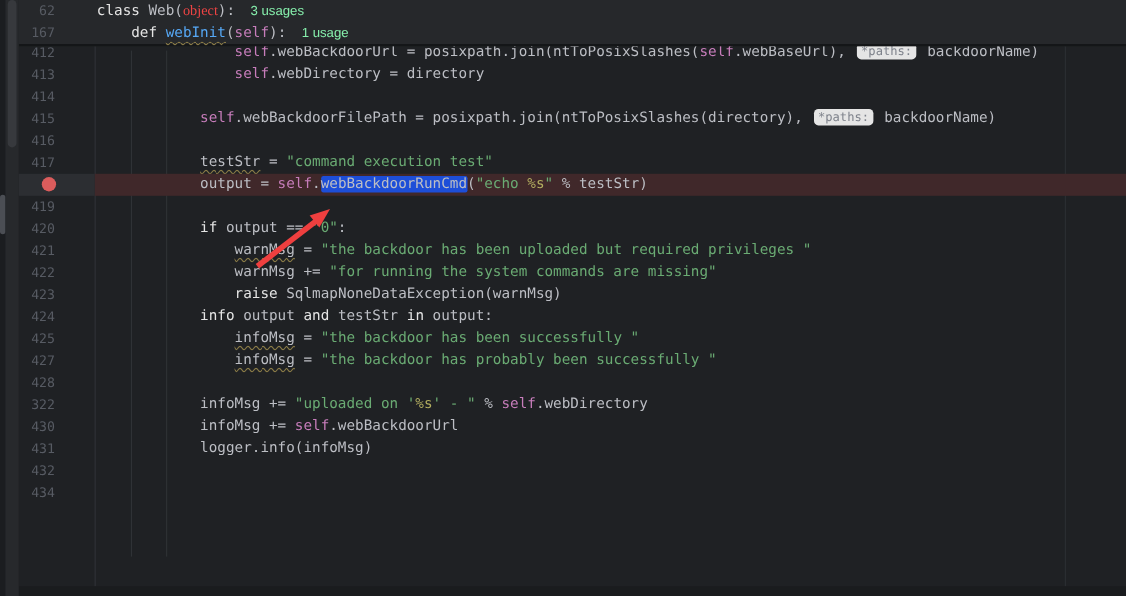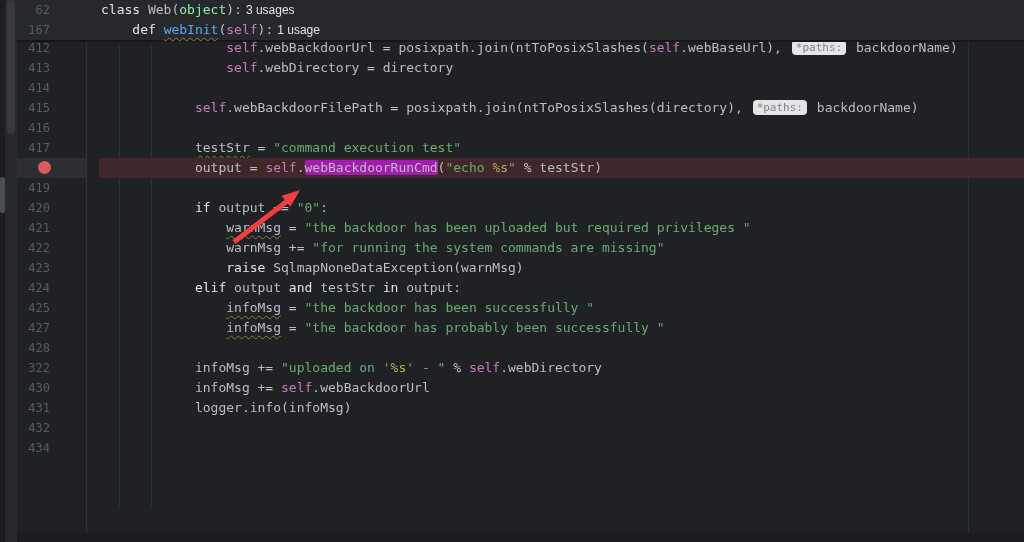--- a/index.html
+++ b/index.html
@@ -19,41 +19,41 @@
   .guide-4 { left:119px; } .guide-8 { left:151px; }
   .margin-guide { position:absolute; left:968px; top:42px; height:491px; width:1px; background:#2c2f33; z-index:0; }
   .bottom-strip { position:absolute; left:17px; right:0; top:533px; height:9px; background:#1a1c1e; z-index:2; }
 
   
   .sticky { position:absolute; left:17px; top:0; width:1007px; height:42px; background:#26282b;
             border-bottom:2px solid #141618; z-index:3; }
 
   
   .lines { position:absolute; left:17px; top:38px; width:1007px; z-index:1; }
-  .row { display:flex; height:20px; line-height:20px;gap:13px; }
+  .row { display:flex; height:20px; line-height:20px; }
   .gutter { flex:none; width:69px; position:relative; }
   .lnum { position:absolute; right:36px; top:0; font-size:12px; color:#575b63; }
   .bp-dot { position:absolute; left:21px; top:3px; width:13px; height:13px; border-radius:50%; background:#db5c5c; }
   .code { flex:1; white-space:pre; padding-left:2px; }
   .row.hl .code { background:#40282a; }
   .row.hl .gutter { background:#2c2e32; }
 
   
   .seg-p  { color:#bcbec4; }
   .seg-k  { color:#e5e5e5; }
   .seg-s  { color:#6aab73; }
   .seg-sf { color:#c77dbb; }
-  .seg-ob { color:#86efac; }
+  .seg-ob { color:#ef4444;font-family:Liberation Serif, serif; }
   .seg-f  { color:#b3ae60; }
   .seg-fn { color:#56a8f5; }
-  .seg-bx { background:#a21caf; border-radius:2px; }
+  .seg-bx { background:#1d4ed8; border-radius:2px; }
   .seg-pl { display:inline-block; background:#e5e5e5; color:#7e828b; font-size:11px; line-height:15px;
             border-radius:4px; padding:0 4px; margin:0 2px; vertical-align:1px;
             font-family:"DejaVu Sans Mono", monospace; }
-  .seg-us { margin-left:4px; font-family:"Liberation Sans", sans-serif; font-size:12px; color:#e5e5e5; }
+  .seg-us { margin-left:14px; font-family:"Liberation Sans", sans-serif; font-size:12px; color:#86efac; }
   .squig { text-decoration:underline; text-decoration-style:wavy; text-decoration-color:#8a7b46;
            text-decoration-thickness:1px; text-underline-offset:3px; }
 
   .arrow-overlay { position:absolute; left:220px; top:180px; width:100px; height:80px; z-index:4; pointer-events:none; }
 </style>
 </head>
 <body>
 
 <div id="app">
 
@@ -154,21 +154,21 @@
       <div class="row">
         <div class="gutter">
           <span class="lnum">423</span>
         </div>
         <div class="code"><span class="seg-p">                </span><span class="seg-k">raise</span><span class="seg-p"> SqlmapNoneDataException(warnMsg)</span></div>
       </div>
       <div class="row">
         <div class="gutter">
           <span class="lnum">424</span>
         </div>
-        <div class="code"><span class="seg-p">            </span><span class="seg-k">elif</span><span class="seg-p"> output </span><span class="seg-k">and</span><span class="seg-p"> testStr </span><span class="seg-k">in</span><span class="seg-p"> output:</span></div>
+        <div class="code"><span class="seg-p">            </span><span class="seg-k">info</span><span class="seg-p"> output </span><span class="seg-k">and</span><span class="seg-p"> testStr </span><span class="seg-k">in</span><span class="seg-p"> output:</span></div>
       </div>
       <div class="row">
         <div class="gutter">
           <span class="lnum">425</span>
         </div>
         <div class="code"><span class="seg-p">                </span><span class="seg-p squig">infoMsg</span><span class="seg-p"> = </span><span class="seg-s">"the backdoor has been successfully "</span></div>
       </div>
       <div class="row">
         <div class="gutter">
           <span class="lnum">427</span>

